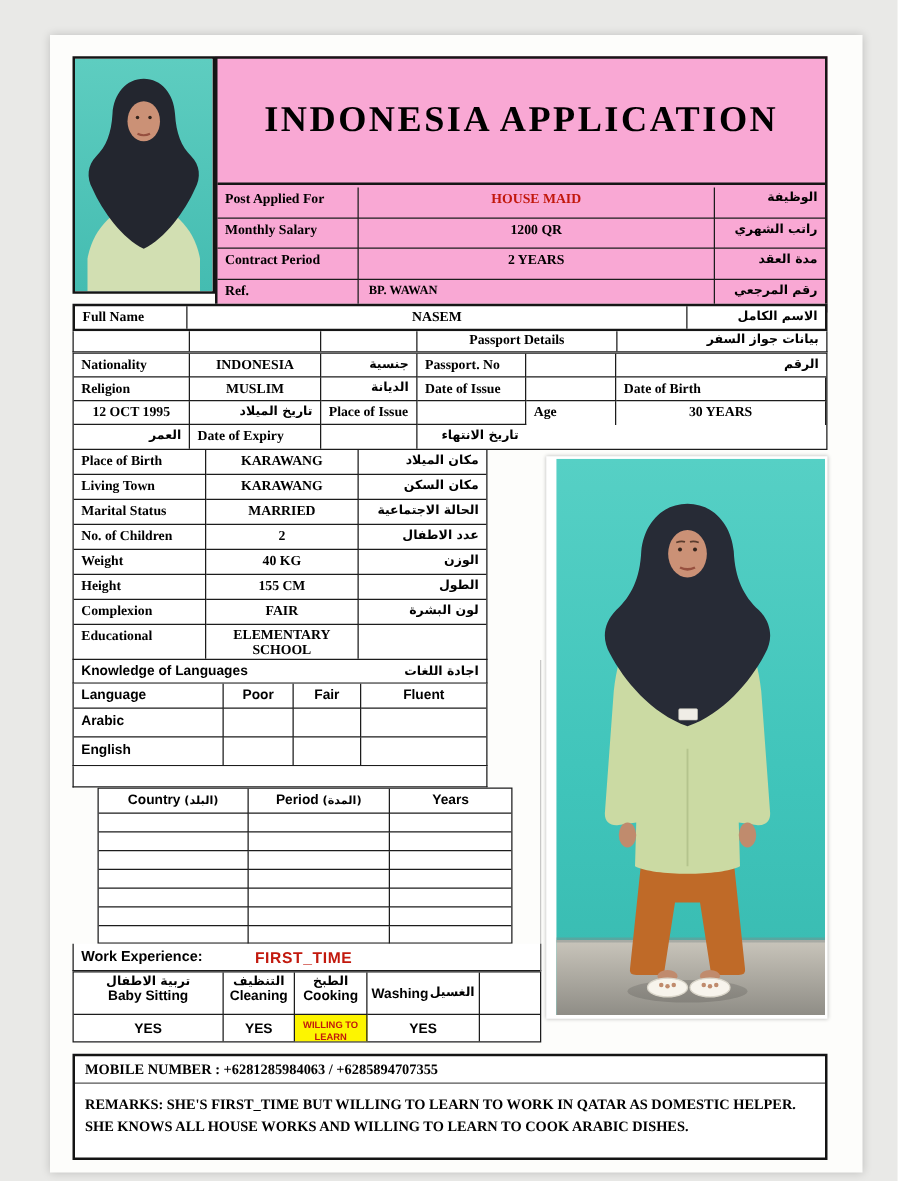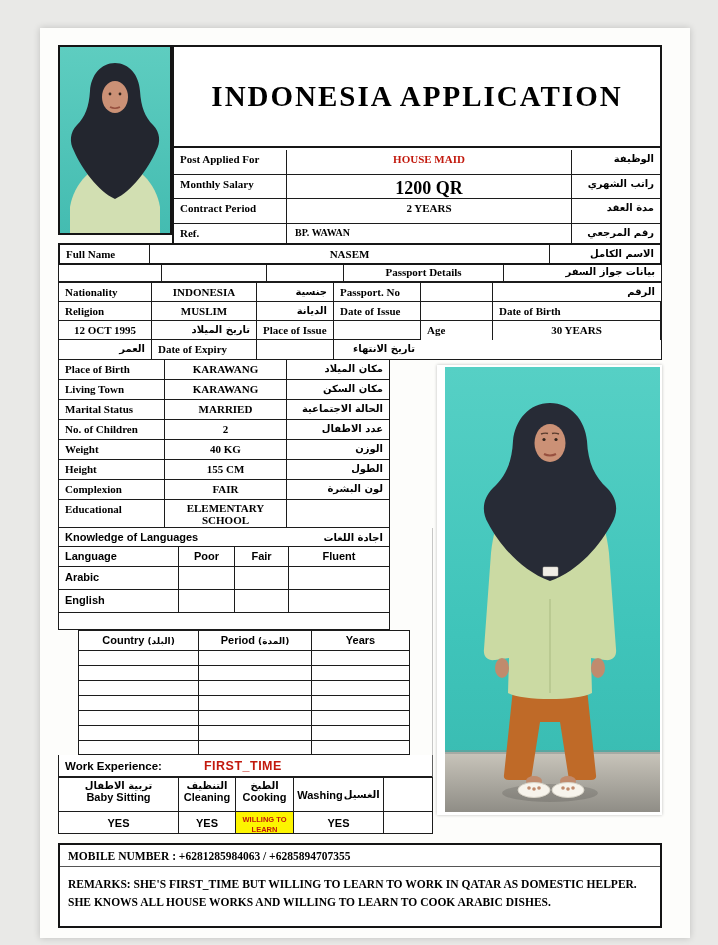--- a/index.html
+++ b/index.html
@@ -37,45 +37,45 @@
     <rect x="0" y="0" width="110" height="186" fill="url(#wall1)"></rect>
     <path d="M10,186 L10,160 C14,136 32,118 55,114 C78,118 96,136 100,160 L100,186 Z" fill="#d2dfb2"></path>
     <path d="M55,16 C69,16 79,28 80,44 C81,60 85,70 93,78 C100,85 101,95 96,104 C88,122 72,144 55,152 C38,144 22,122 14,104 C9,95 10,85 17,78 C25,70 29,60 30,44 C31,28 41,16 55,16 Z" fill="#23262f"></path>
     <ellipse cx="55" cy="50" rx="13" ry="16" fill="#cb9176"></ellipse>
     <circle cx="50" cy="47" r="1.4" fill="#33241c"></circle>
       <circle cx="60" cy="47" r="1.4" fill="#33241c"></circle>
     <path d="M50,60 Q55,62.5 60,60" stroke="#97503f" stroke-width="1.6" fill="none"></path>
   </svg>
 </div>
 
-<div class="abs bdr2" style="left:172px;top:45px;width:490px;height:205px;background:#ffffff;">
+<div class="abs bdr2" style="left:172px;top:45px;width:490px;height:205px;background:#f9a8d4;">
   <div class="title">INDONESIA APPLICATION</div>
   <div class="grid" style="position:absolute;top:103px;left:0;right:0;bottom:0;grid-template-columns:113px 285px 1fr;grid-template-rows:repeat(4,1fr);">
     <div class="c lbl">Post Applied For</div>
     <div class="c val red">HOUSE MAID</div>
     <div class="c lc ar">الوظيفة</div>
     <div class="c lbl">Monthly Salary</div>
-    <div class="c val" style="font-size:18px;">1200 QR</div>
+    <div class="c val" style="font-size:11px;">1200 QR</div>
     <div class="c lc ar">راتب الشهري</div>
     <div class="c lbl">Contract Period</div>
     <div class="c val">2 YEARS</div>
     <div class="c lc ar">مدة العقد</div>
     <div class="c lr lbl">Ref.</div>
     <div class="c lr val" style="text-align:left;padding-left:8px;font-size:10px;">BP. WAWAN</div>
     <div class="c lc lr ar">رقم المرجعي</div>
   </div>
 </div>
 
 <div class="abs bdr2 grid" style="left:58px;top:243px;width:604px;height:22px;background:#fff;grid-template-columns:90px 400px 1fr;">
   <div class="c lr lbl">Full Name</div>
   <div class="c lr val">NASEM</div>
   <div class="c lc lr ar">الاسم الكامل</div>
 </div>
 
-<div class="abs grid" style="left:58px;top:265px;width:604px;height:17px;background:#fff;border:1px solid #1c1c1c;border-top:none;grid-template-columns:93px 105px 77px 160px 1fr;padding-left:10px;">
+<div class="abs grid" style="left:58px;top:265px;width:604px;height:17px;background:#fff;border:1px solid #1c1c1c;border-top:none;grid-template-columns:93px 105px 77px 160px 1fr;">
   <div class="c lr"></div>
   <div class="c lr"></div>
   <div class="c lr"></div>
   <div class="c lr val" style="padding-top:1px;">Passport Details</div>
   <div class="c lc lr ar" style="padding-top:1px;">بيانات جواز السفر</div>
 </div>
 
 <div class="abs grid" style="left:58px;top:282px;width:604px;height:78px;background:#fff;border:1px solid #1c1c1c;border-top:1px solid #1c1c1c;grid-template-columns:93px 105px 77px 87px 72px 1fr;grid-auto-rows:1fr;">
   <div class="c lbl">Nationality</div>
   <div class="c val">INDONESIA</div>

